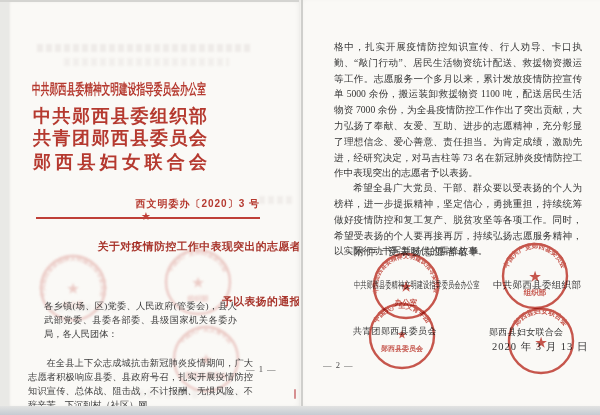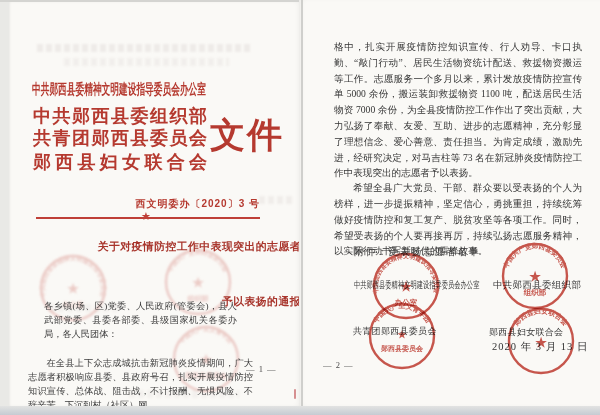--- a/index.html
+++ b/index.html
@@ -92,21 +92,20 @@
       <path id="arcF3" d="M 11,48 A 28.5,28.5 0 1 1 65,48" fill="none"></path>
       <text font-size="6.2" fill="#c64a40"><textPath href="#arcF3" startOffset="50%" text-anchor="middle">中国共产主义青年团</textPath></text>
       <text x="38" y="43" text-anchor="middle" font-size="13" fill="#c64a40">★</text>
       <text x="38" y="57" text-anchor="middle" font-size="7" fill="#c64a40">郧西县委员会</text>
     </svg>
 
     <div class="abs org-small">中共郧西县委精神文明建设指导委员会办公室</div>
     <div class="abs org-large org-l2">中共郧西县委组织部</div>
     <div class="abs org-large org-l3">共青团郧西县委员会</div>
     <div class="abs org-large org-l4">郧西县妇女联合会</div>
-    <div class="abs doc-type">文件</div>
     <div class="abs doc-number">西文明委办〔2020〕3 号</div>
     <div class="abs redline"></div>
     <div class="abs star-sep">★</div>
 
     <div class="abs title title1">关于对疫情防控工作中表现突出的志愿者</div>
     <div class="abs title title2">予以表扬的通报</div>
 
     <div class="abs p1-body">
       <p class="salut">各乡镇(场、区)党委、人民政府(管委会)，县人武部党委、县委各部委、县级国家机关各委办局，各人民团体：</p>
       <p class="para">在全县上下众志成城抗击新冠肺炎疫情期间，广大志愿者积极响应县委、县政府号召，扎实开展疫情防控知识宣传、总体战、阻击战，不计报酬、无惧风险、不辞辛苦、下沉到村（社区）网</p>

